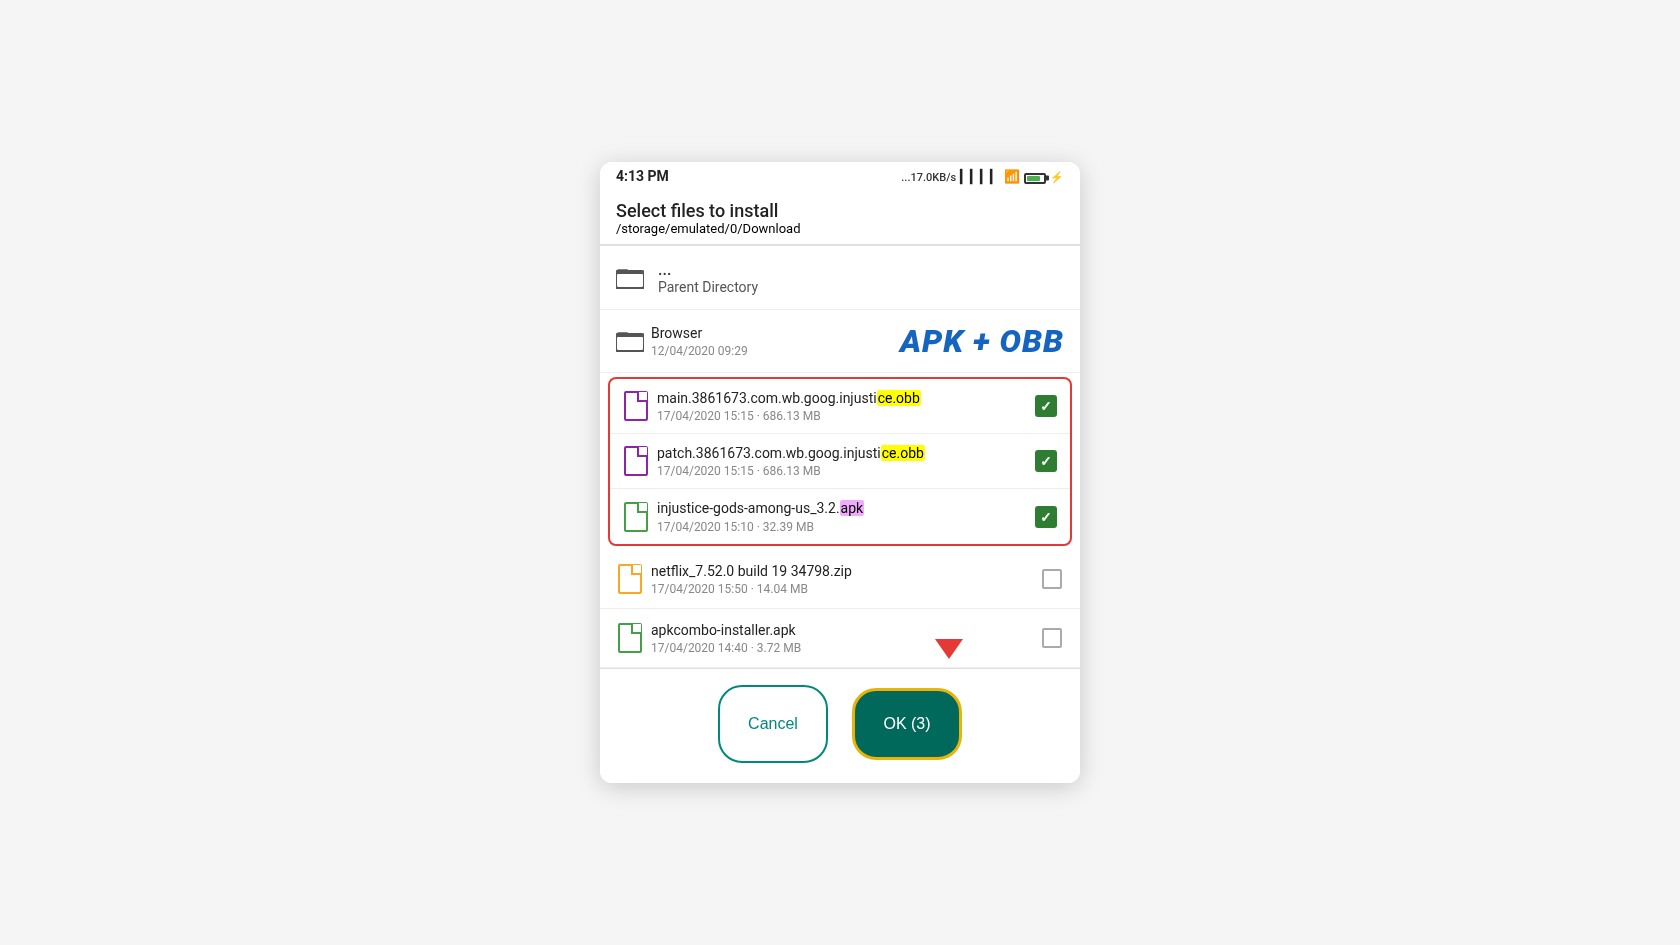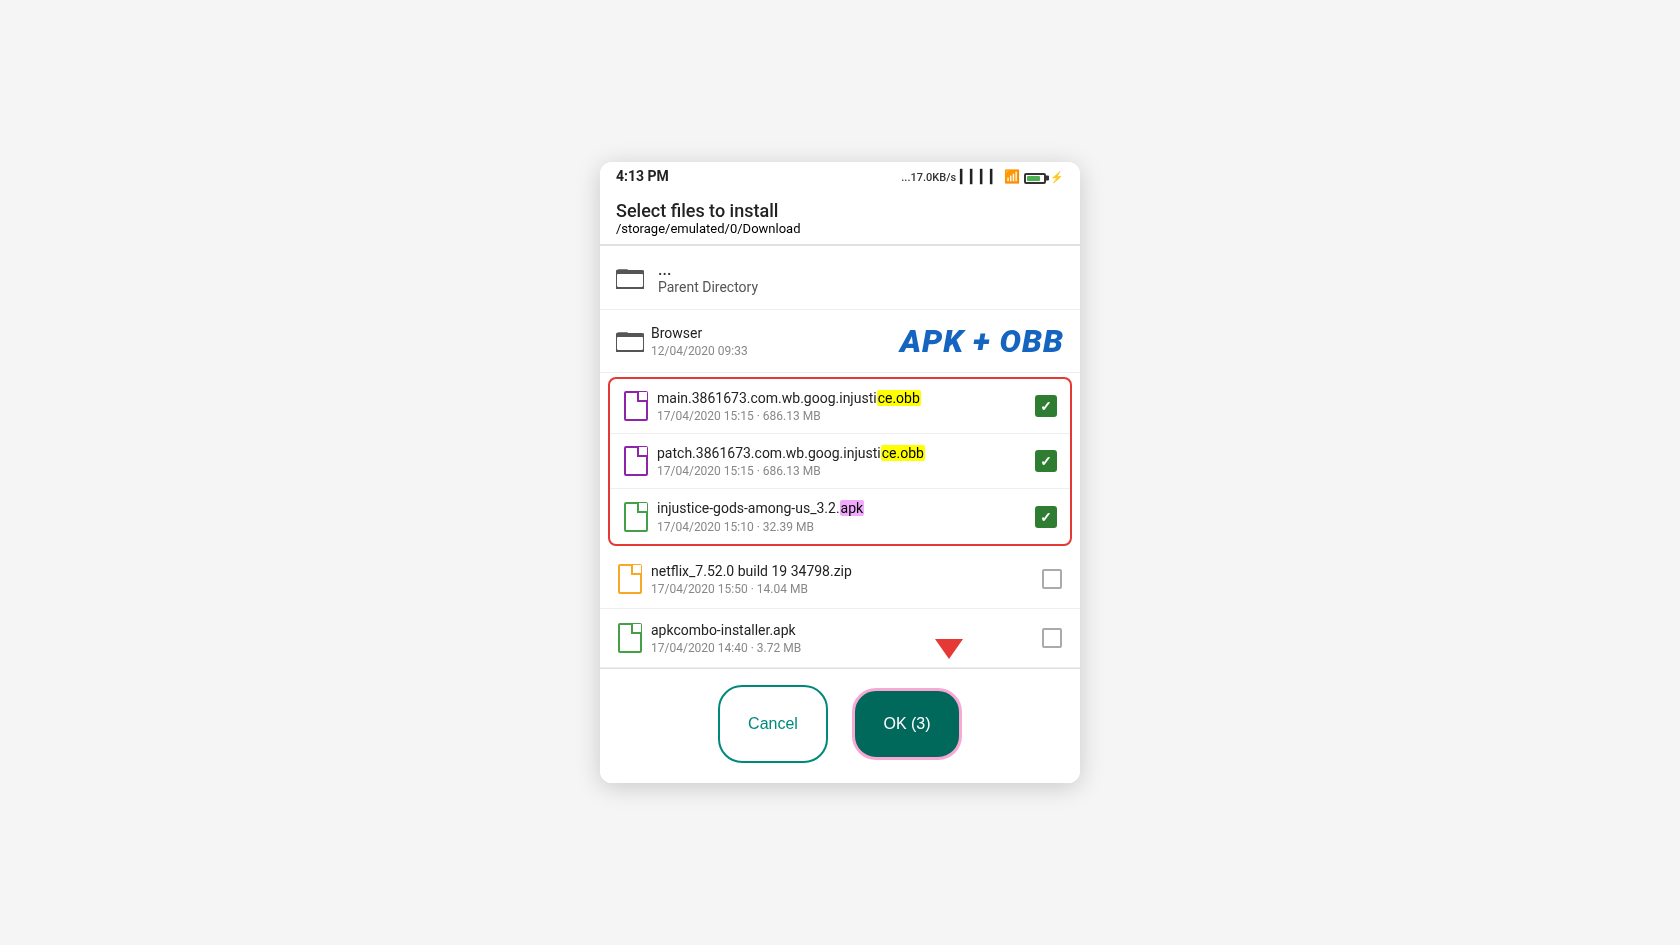--- a/index.html
+++ b/index.html
@@ -238,21 +238,21 @@
       background: #fff;
       color: #00897b;
       font-size: 16px;
       font-weight: 500;
       cursor: pointer;
       text-align: center;
     }
     .btn-ok {
       min-width: 110px;
       padding: 24px 24px;
-      border: 3px solid #f9a8d4;
+      border: 3px solid #eab308;
       border-radius: 24px;
       background: #00695c;
       color: #fff;
       font-size: 16px;
       font-weight: 500;
       cursor: pointer;
       text-align: center;
       position: relative;
     }
     .red-arrow {
@@ -336,21 +336,21 @@
     <div class="file-item">
       <div class="file-icon">
         <svg class="folder-icon-svg" viewBox="0 0 28 24" fill="none" xmlns="http://www.w3.org/2000/svg">
           <rect x="0" y="5" width="28" height="17" rx="2" fill="none" stroke="#555" stroke-width="2"></rect>
           <path d="M1 6 L1 5 Q1 4 3 4 L11 4 L14 7 L1 7 Z" fill="none" stroke="#555" stroke-width="1.5"></path>
           <rect x="0" y="7" width="28" height="15" rx="2" fill="none" stroke="#555" stroke-width="2"></rect>
         </svg>
       </div>
       <div class="file-info">
         <div class="file-name">Browser</div>
-        <div class="file-meta">12/04/2020 09:33</div>
+        <div class="file-meta">12/04/2020 09:29</div>
       </div>
       <div class="apk-obb-label">APK + OBB</div>
     </div>
 
     <div class="selected-files-wrapper">
 
       <div class="file-item">
         <div class="file-icon">
           <div class="file-doc-icon purple"></div>
         </div>

